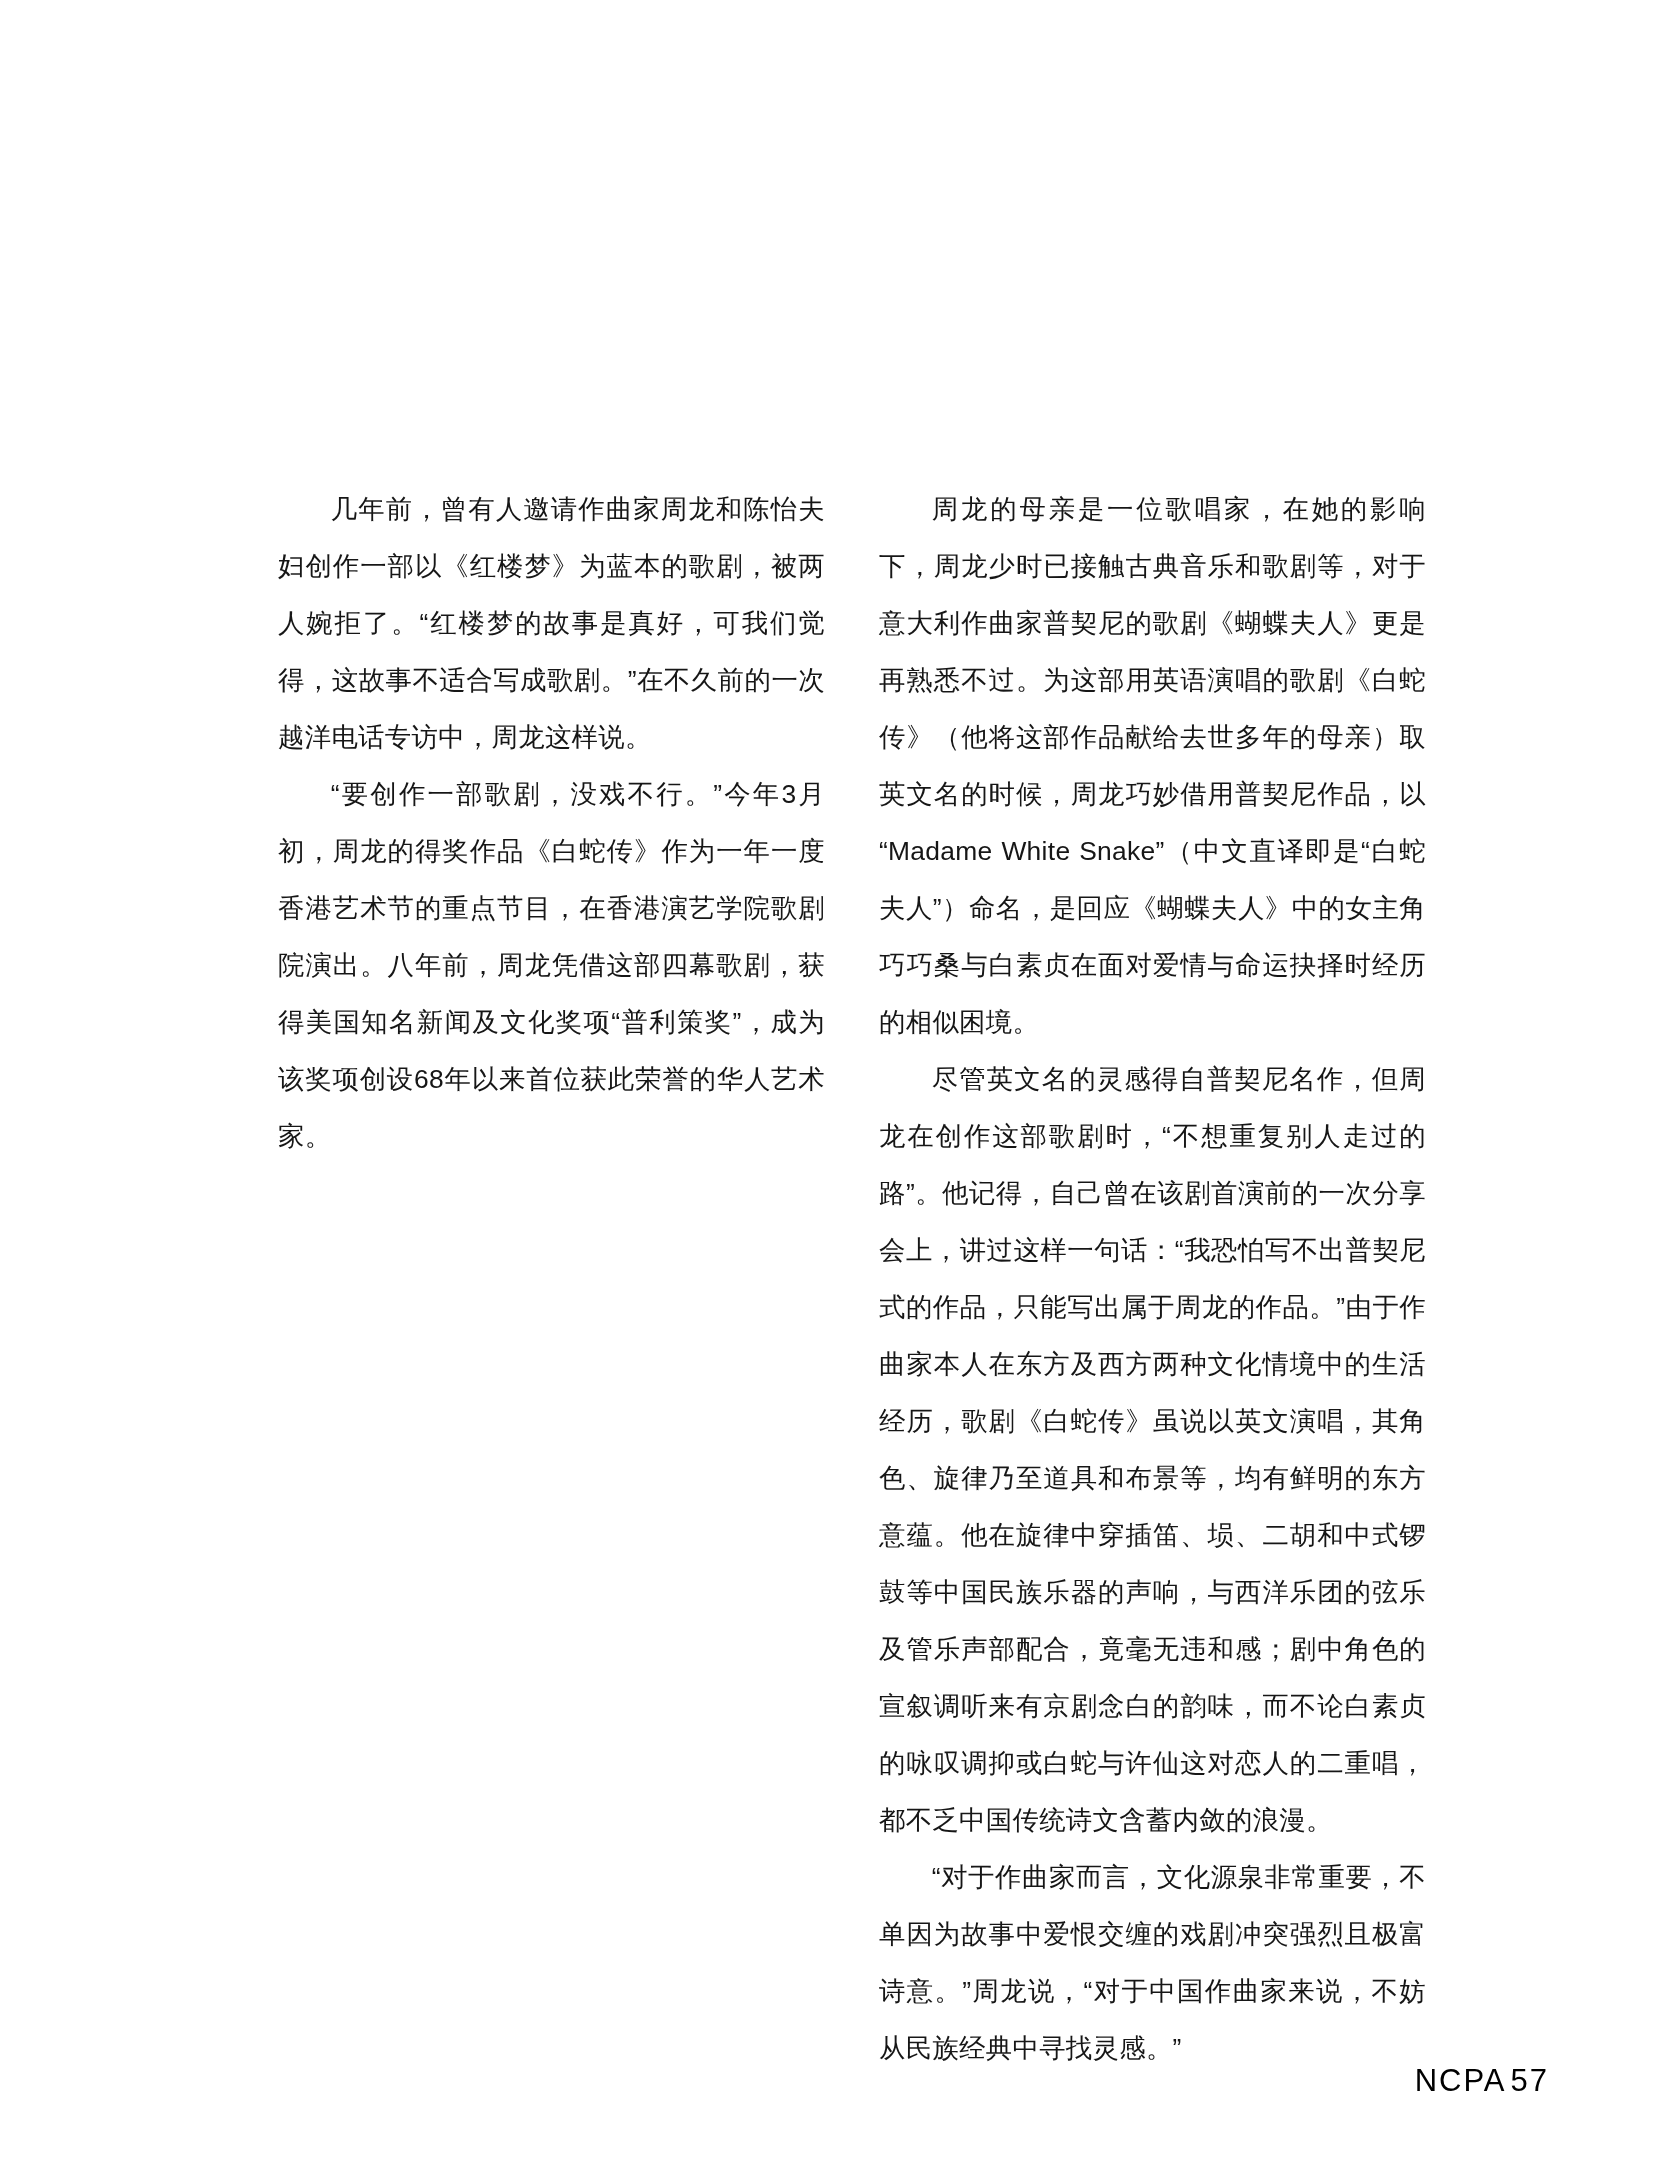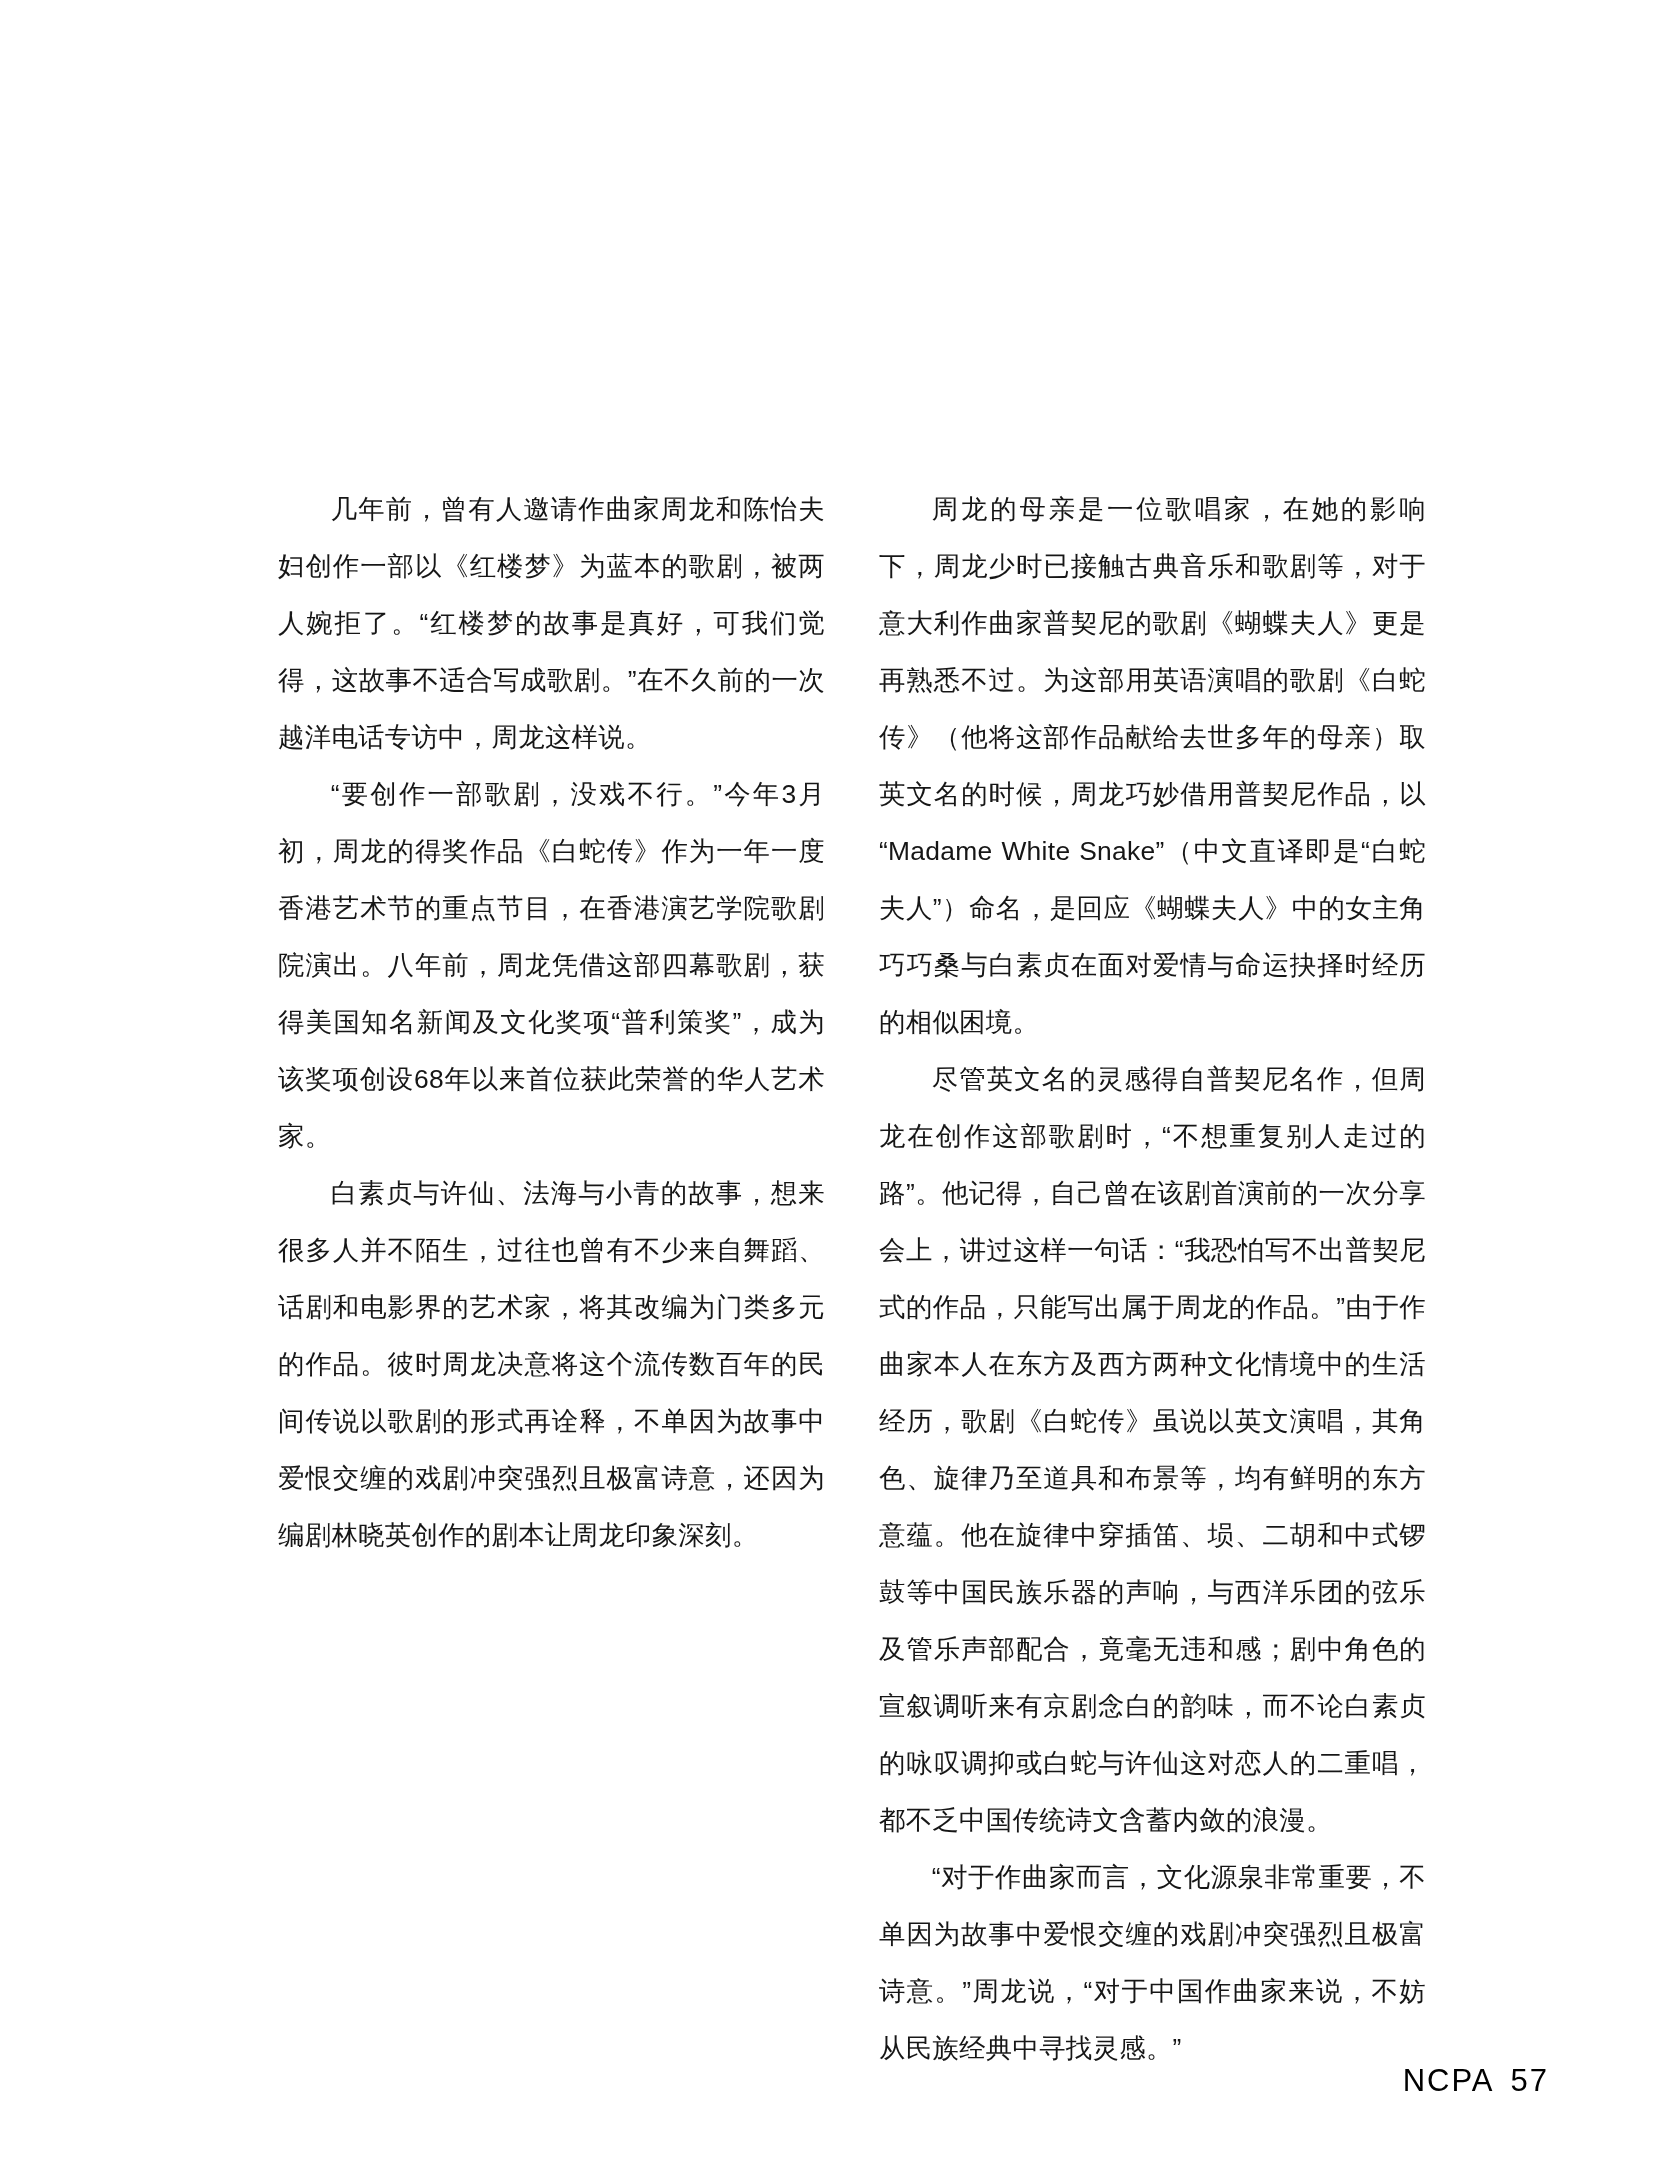--- a/index.html
+++ b/index.html
@@ -35,30 +35,29 @@
     position: absolute;
     top: 2064px;
     right: 127px;
     font-size: 31px;
     line-height: 34px;
     color: #000000;
     letter-spacing: 2px;
     white-space: nowrap;
   }
   .page-footer .page-num {
-    margin-left: 16px;
+    margin-left: 4px;
   }
 </style>
 </head>
 <body>
 
 <div class="text-column col-left">
   <p>几年前，曾有人邀请作曲家周龙和陈怡夫妇创作一部以《红楼梦》为蓝本的歌剧，被两人婉拒了。“红楼梦的故事是真好，可我们觉得，这故事不适合写成歌剧。”在不久前的一次越洋电话专访中，周龙这样说。</p>
   <p>“要创作一部歌剧，没戏不行。”今年3月初，周龙的得奖作品《白蛇传》作为一年一度香港艺术节的重点节目，在香港演艺学院歌剧院演出。八年前，周龙凭借这部四幕歌剧，获得美国知名新闻及文化奖项“普利策奖”，成为该奖项创设68年以来首位获此荣誉的华人艺术家。</p>
-  <p>白素贞与许仙、法海与小青的故事，想来很多人并不陌生，过往也曾有不少来自舞蹈、话剧和电影界的艺术家，将其改编为门类多元的作品。彼时周龙决意将这个流传数百年的民间传说以歌剧的形式再诠释，不单因为故事中爱恨交缠的戏剧冲突强烈且极富诗意，还因为编剧林晓英创作的剧本让周龙印象深刻。</p>
 </div>
 
 <div class="text-column col-right">
   <p>周龙的母亲是一位歌唱家，在她的影响下，周龙少时已接触古典音乐和歌剧等，对于意大利作曲家普契尼的歌剧《蝴蝶夫人》更是再熟悉不过。为这部用英语演唱的歌剧《白蛇传》（他将这部作品献给去世多年的母亲）取英文名的时候，周龙巧妙借用普契尼作品，以“Madame White Snake”（中文直译即是“白蛇夫人”）命名，是回应《蝴蝶夫人》中的女主角巧巧桑与白素贞在面对爱情与命运抉择时经历的相似困境。</p>
   <p>尽管英文名的灵感得自普契尼名作，但周龙在创作这部歌剧时，“不想重复别人走过的路”。他记得，自己曾在该剧首演前的一次分享会上，讲过这样一句话：“我恐怕写不出普契尼式的作品，只能写出属于周龙的作品。”由于作曲家本人在东方及西方两种文化情境中的生活经历，歌剧《白蛇传》虽说以英文演唱，其角色、旋律乃至道具和布景等，均有鲜明的东方意蕴。他在旋律中穿插笛、埙、二胡和中式锣鼓等中国民族乐器的声响，与西洋乐团的弦乐及管乐声部配合，竟毫无违和感；剧中角色的宣叙调听来有京剧念白的韵味，而不论白素贞的咏叹调抑或白蛇与许仙这对恋人的二重唱，都不乏中国传统诗文含蓄内敛的浪漫。</p>
   <p>“对于作曲家而言，文化源泉非常重要，不单因为故事中爱恨交缠的戏剧冲突强烈且极富诗意。”周龙说，“对于中国作曲家来说，不妨从民族经典中寻找灵感。”</p>
 </div>
 
 <div class="page-footer">
   <span>NCPA</span><span class="page-num">57</span>

